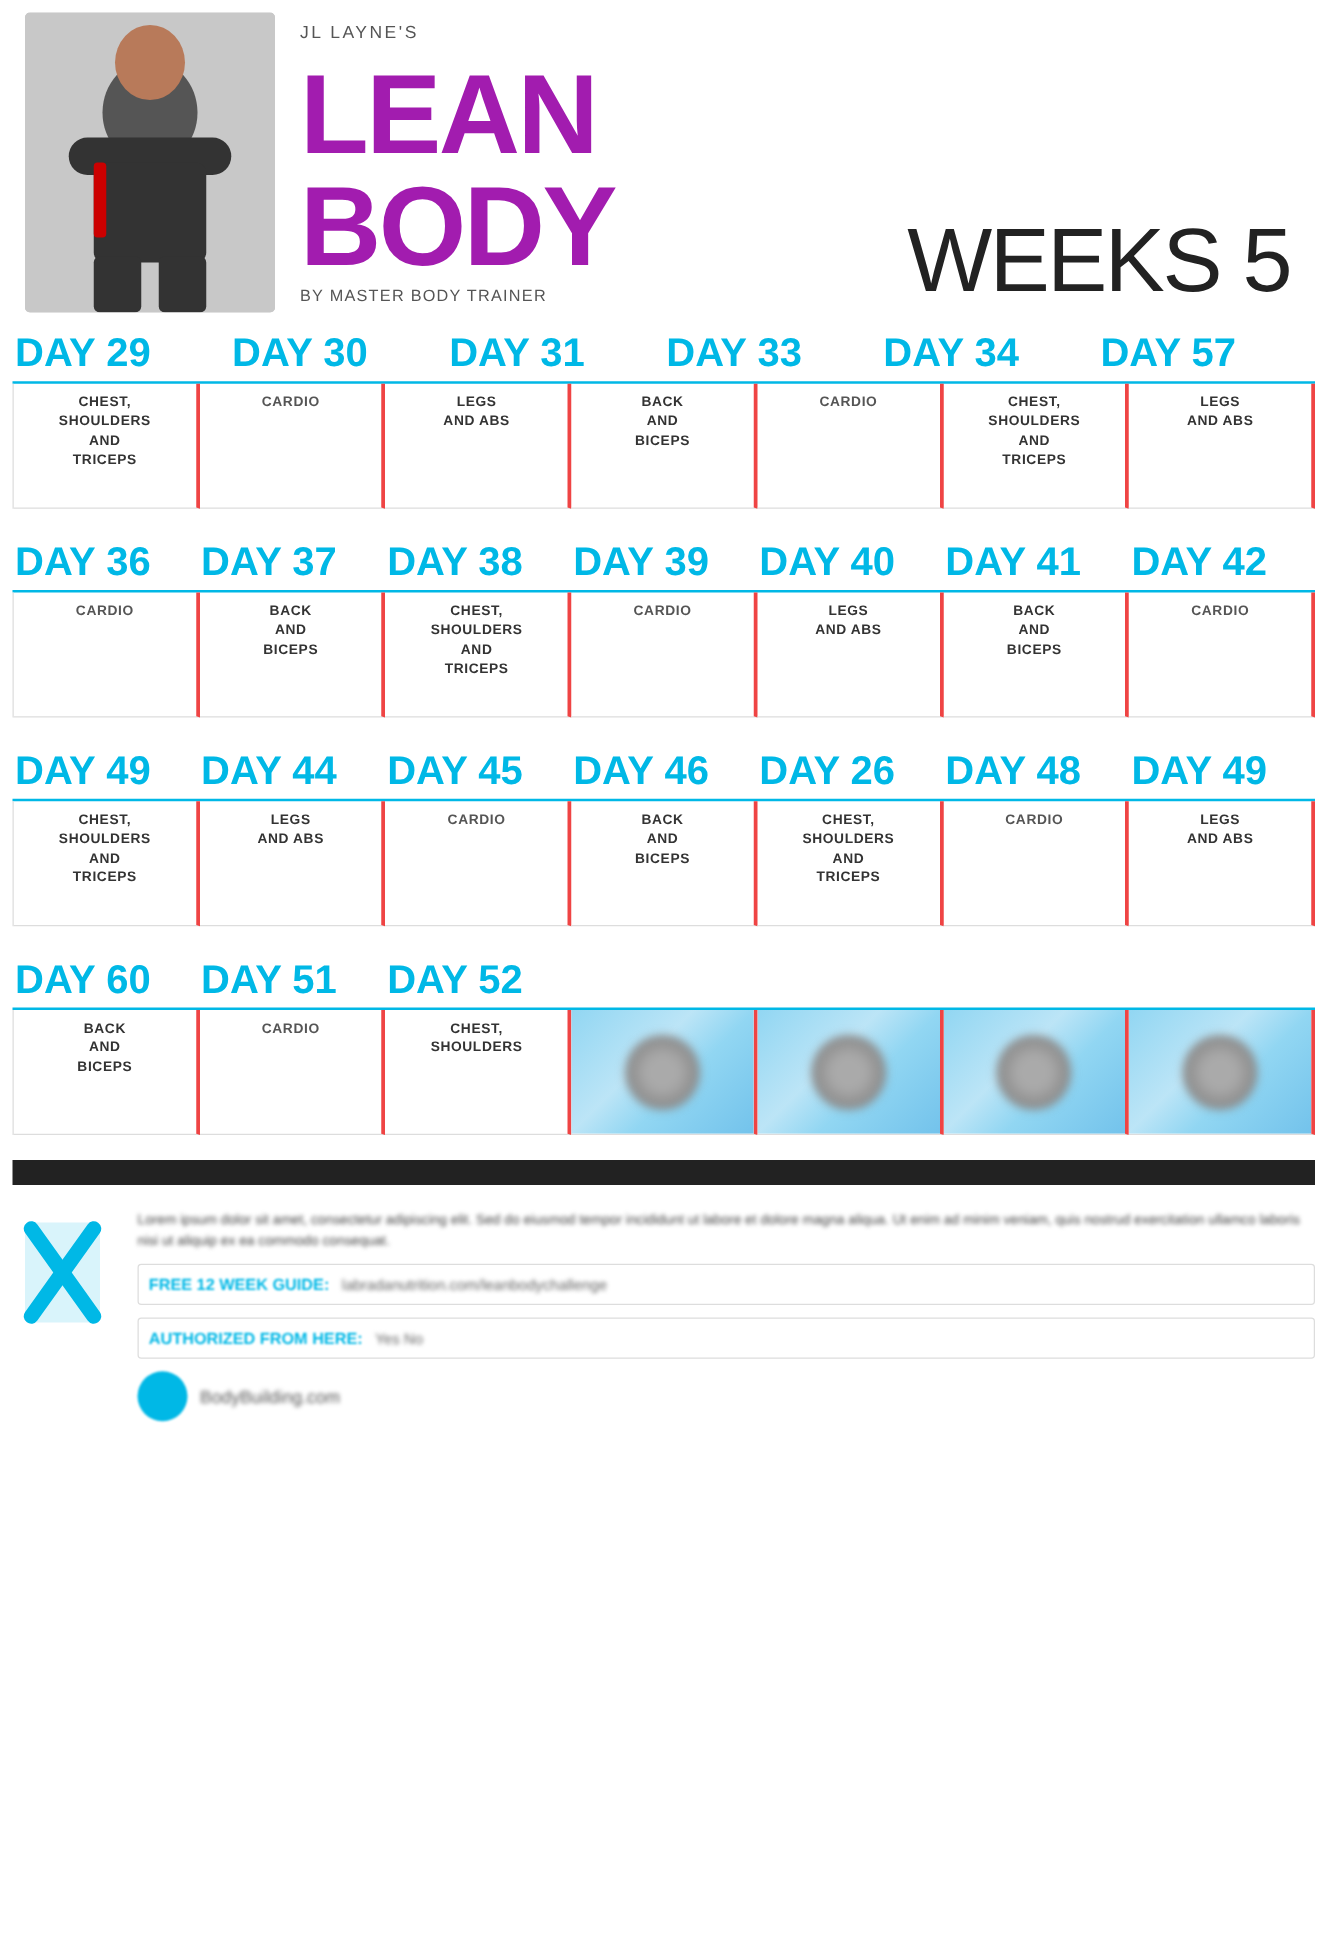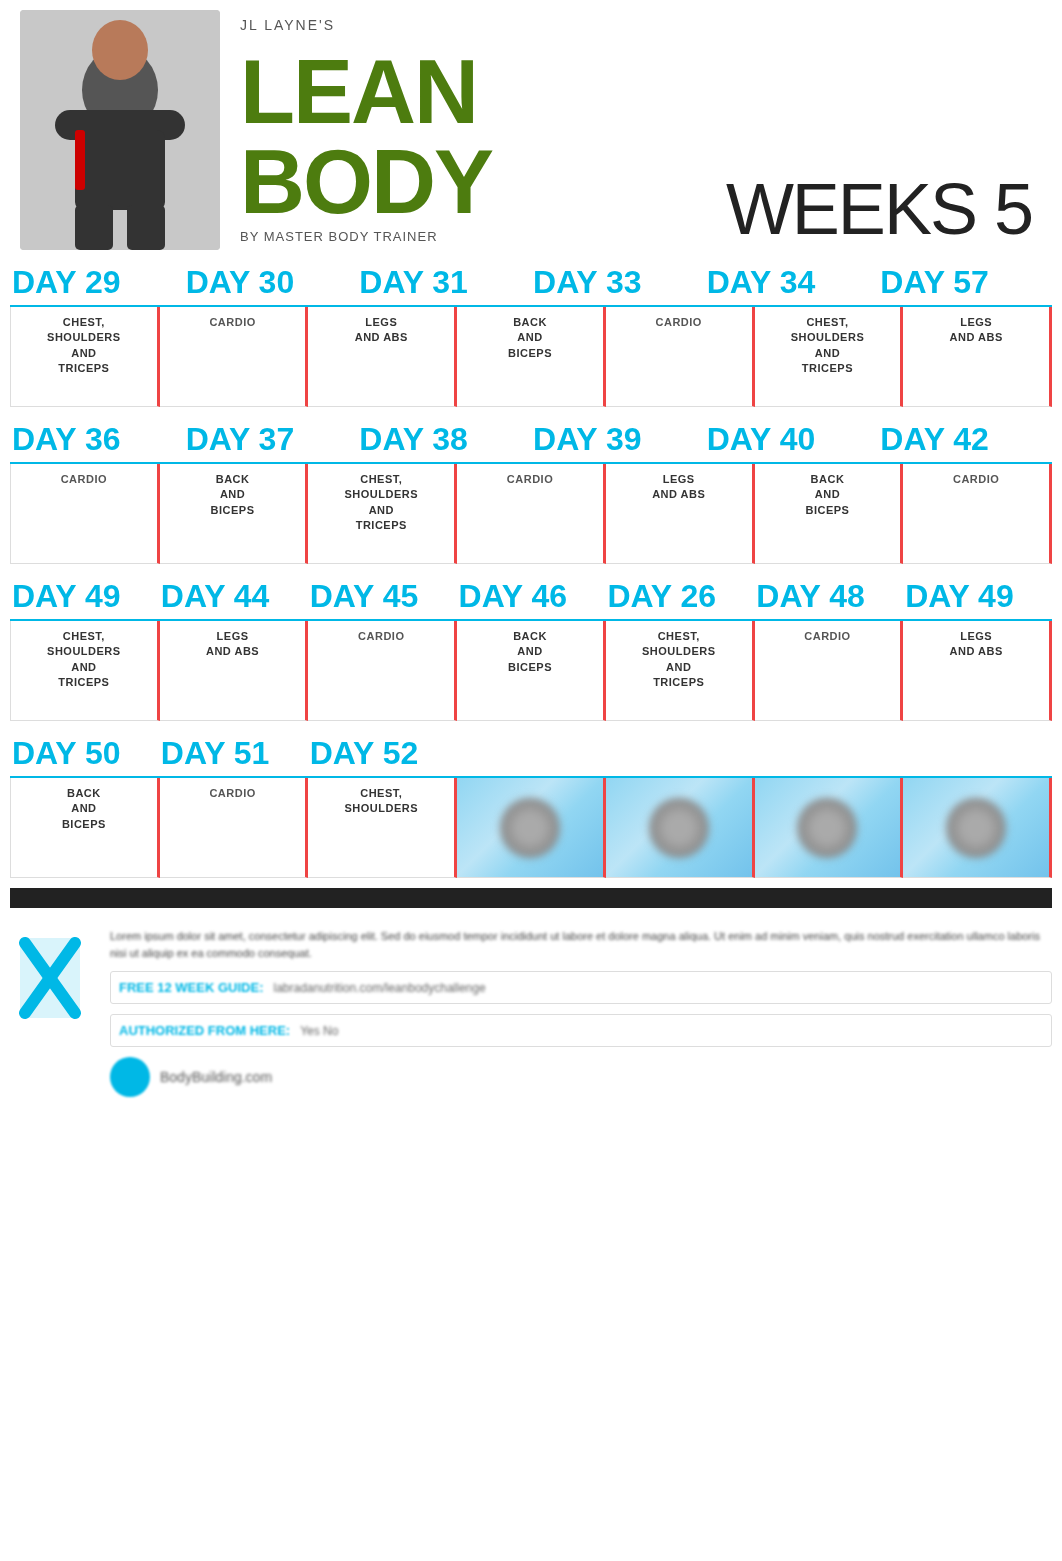--- a/index.html
+++ b/index.html
@@ -36,21 +36,21 @@
     .logo-subtitle {
       font-size: 14px;
       color: #555;
       letter-spacing: 2px;
       text-transform: uppercase;
       margin-bottom: 4px;
     }
     .logo-lean-body {
       font-size: 90px;
       font-weight: 900;
-      color: #4d7c0f;
+      color: #a21caf;
       line-height: 1;
       letter-spacing: -2px;
       margin-top: 10px;
     }
     .logo-by-trainer {
       font-size: 13px;
       color: #555;
       letter-spacing: 1px;
       text-transform: uppercase;
       margin-top: 2px;
@@ -63,21 +63,21 @@
       align-self: flex-end;
       padding-right: 10px;
     }
 
     
     .schedule-section {
       padding: 0 10px;
     }
 
     .week-row {
-      margin-bottom: 10px;
+      margin-bottom: 20px;
     }
 
     .week-header {
       display: flex;
       border-bottom: 2px solid #00b8e6;
     }
 
     .day-header {
       flex: 1;
       font-size: 32px;
@@ -304,20 +304,21 @@
         </div>
       </div>
     </div>
     <div class="week-row">
       <div class="week-header">
         <div class="day-header">DAY 36</div>
         <div class="day-header">DAY 37</div>
         <div class="day-header">DAY 38</div>
         <div class="day-header">DAY 39</div>
         <div class="day-header">DAY 40</div>
+        <div class="day-header">DAY 41</div>
         <div class="day-header">DAY 42</div>
       </div>
       <div class="days-grid">
         <div class="day-cell">
           <div class="day-workout cardio" style="white-space: pre-line;">CARDIO</div>
         </div>
         <div class="day-cell">
           <div class="day-workout" style="white-space: pre-line;">BACK
 AND
 BICEPS</div>
@@ -384,21 +385,21 @@
           <div class="day-workout cardio" style="white-space: pre-line;">CARDIO</div>
         </div>
         <div class="day-cell">
           <div class="day-workout" style="white-space: pre-line;">LEGS
 AND ABS</div>
         </div>
       </div>
     </div>
     <div class="week-row">
       <div class="week-header">
-        <div class="day-header">DAY 50</div>
+        <div class="day-header">DAY 60</div>
         <div class="day-header">DAY 51</div>
         <div class="day-header">DAY 52</div>
         <div class="day-header"></div>
         <div class="day-header"></div>
         <div class="day-header"></div>
         <div class="day-header"></div>
       </div>
       <div class="days-grid">
         <div class="day-cell">
           <div class="day-workout" style="white-space: pre-line;">BACK

